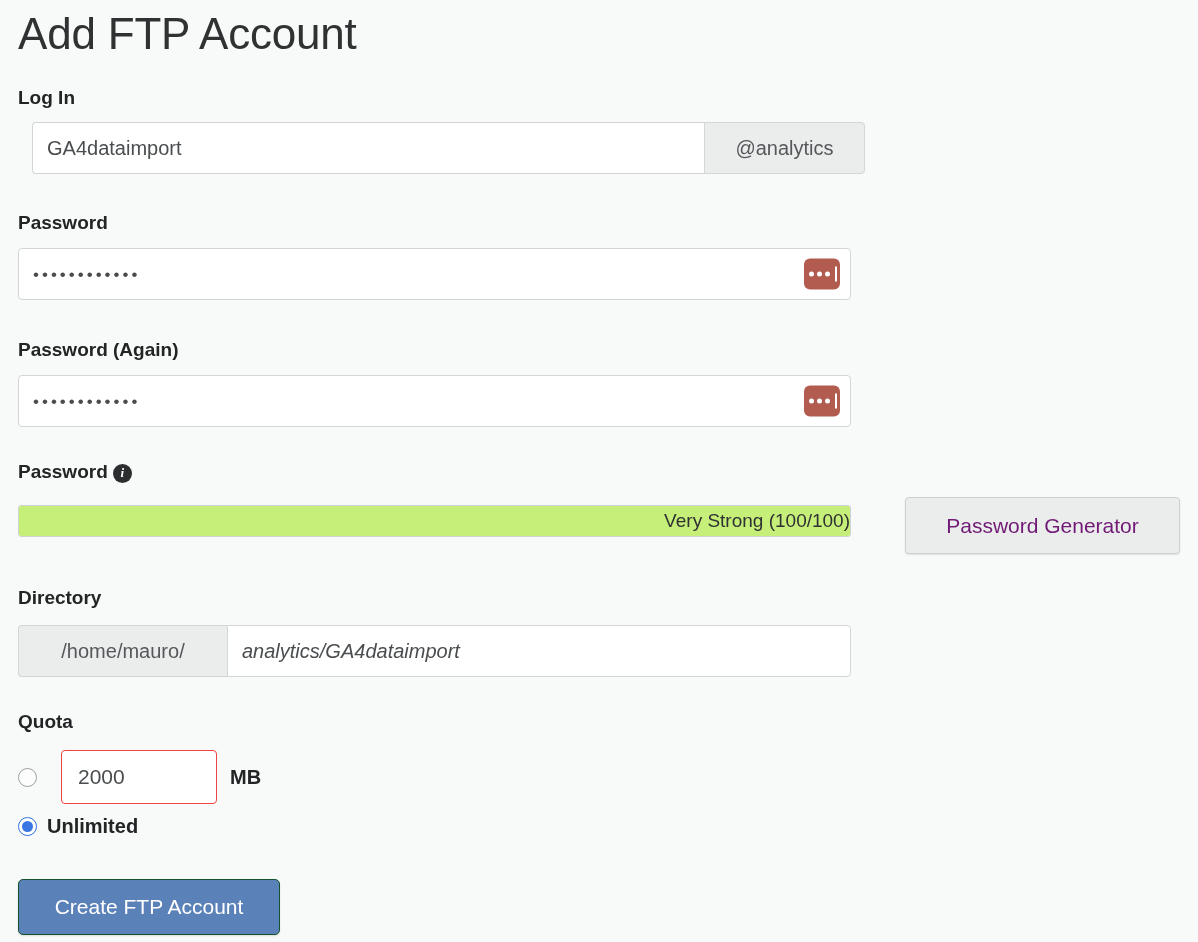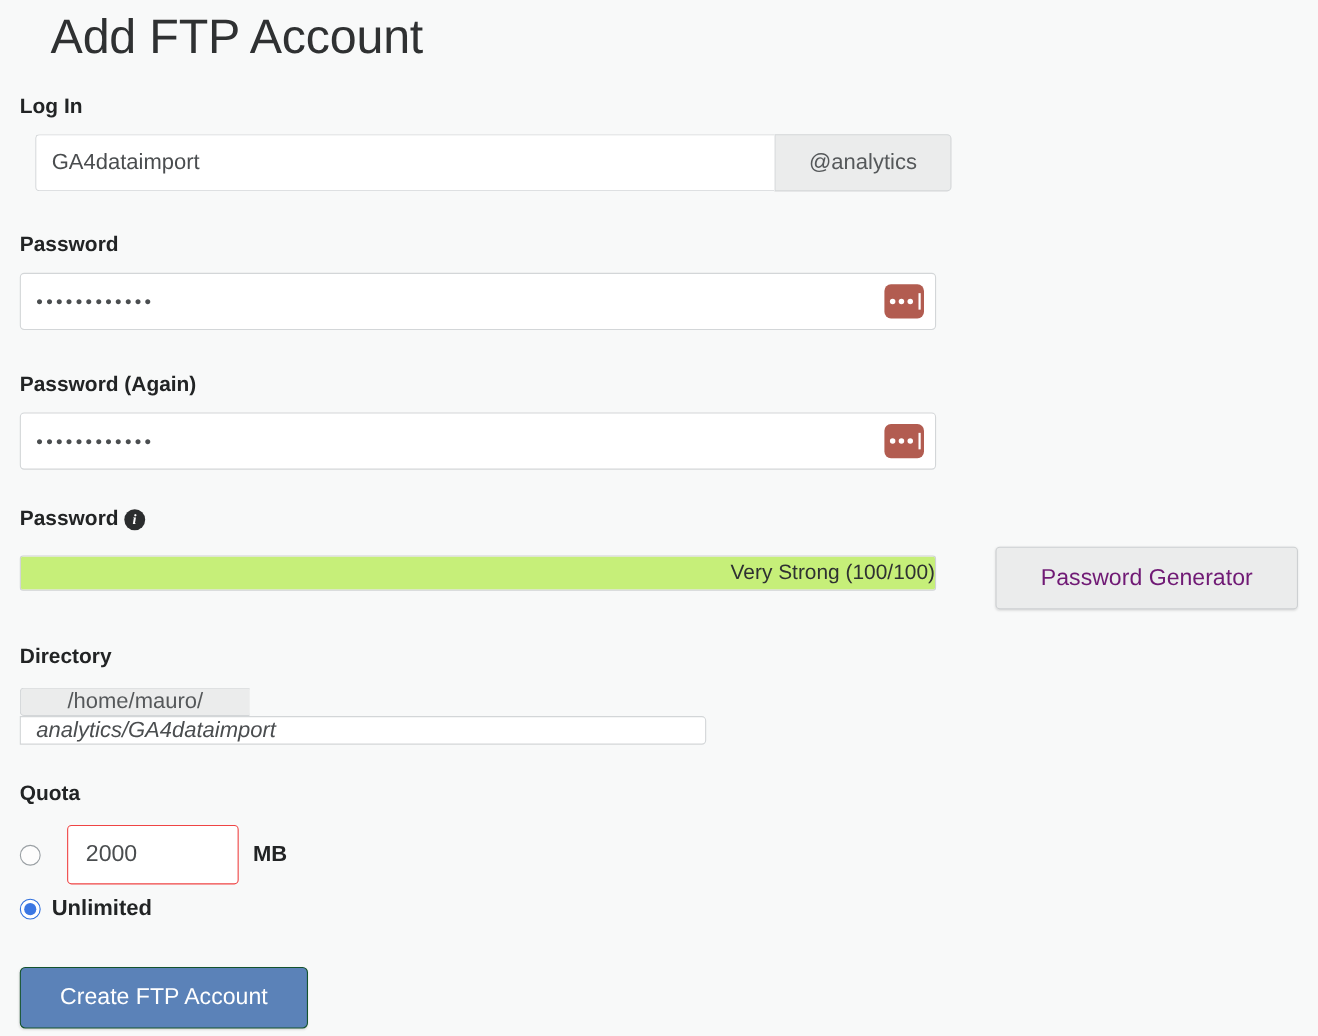--- a/index.html
+++ b/index.html
@@ -28,21 +28,20 @@
   .page-title {
     position: absolute;
     left: 18px;
     top: 4px;
     font-size: 44px;
     font-weight: 400;
     line-height: 60px;
     letter-spacing: -0.2px;
     color: #2f3132;
     white-space: nowrap;
-    margin-left: 28px;
   }
 
   
   .field-label {
     position: absolute;
     left: 18px;
     font-size: 19px;
     font-weight: bold;
     line-height: 24px;
     color: #222425;
@@ -198,21 +197,21 @@
     align-items: center;
     justify-content: center;
     font-size: 21px;
     color: #701a75;
     cursor: pointer;
     box-shadow: 0 1px 2px rgba(0,0,0,0.10);
   }
 
   
   #directory-label { top: 586px; }
-  #directory-group { left: 18px; top: 625px; flex-direction: column; }
+  #directory-group { left: 18px; top: 625px; }
   #directory-prefix {
     border-radius: 4px 0 0 4px;
     width: 209px;
     border-right: none;
   }
   #directory-input {
     width: 624px;
     border-radius: 0 4px 4px 0;
     font-style: italic;
   }

